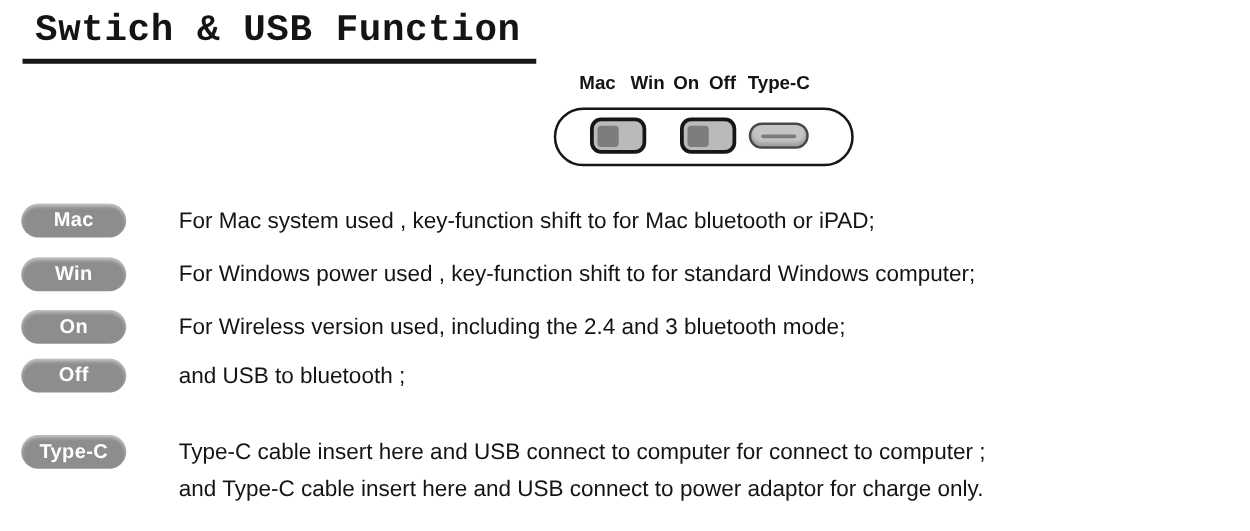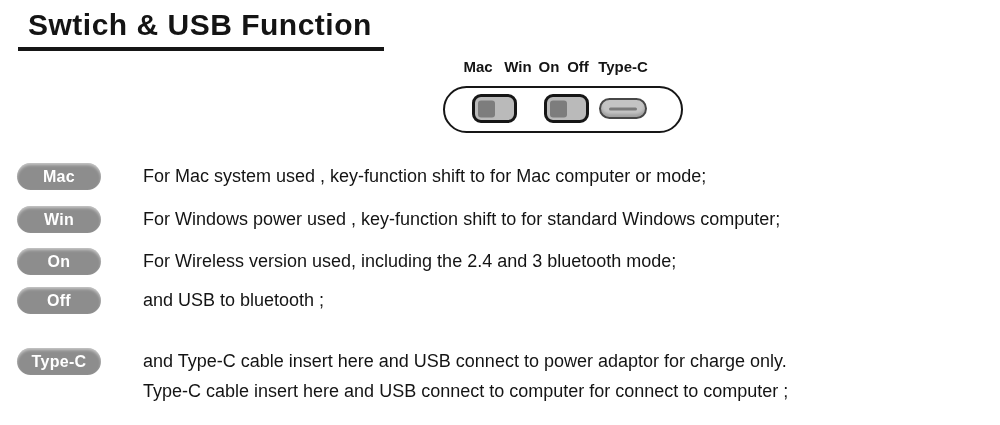--- a/index.html
+++ b/index.html
@@ -9,21 +9,21 @@
     font-family:"Liberation Sans", sans-serif;
   }
 
   
   .title-wrap {
     position:absolute; left:18px; top:6px;
     border-bottom:4px solid #161616;
     padding:2px 12px 5px 10px;
   }
   .title {
-    font-size:30px; font-weight:bold; letter-spacing:0.5px; white-space:nowrap;
+    font-size:30px; font-weight:bold; letter-spacing:0.5px; white-space:nowrap;font-family:Liberation Mono, monospace;
   }
 
   
   .diagram { position:absolute; left:443px; top:58px; width:240px; height:80px; }
   .dlabel {
     position:absolute; top:0; transform:translateX(-50%);
     font-size:15px; font-weight:bold; white-space:nowrap;
   }
   .dlabel.l0 { left:35px; }
   .dlabel.l1 { left:75px; }
@@ -96,21 +96,21 @@
     </div>
     <div class="port">
       <div class="port-line"></div>
     </div>
   </div>
 </div>
 
 <div class="row r0">
   <div class="badge">Mac</div>
   <div class="desc">
-    <div>For Mac system used , key-function shift to for Mac computer or mode;</div>
+    <div>For Mac system used , key-function shift to for Mac bluetooth or iPAD;</div>
     <div></div>
   </div>
 </div>
 
 <div class="row r1">
   <div class="badge">Win</div>
   <div class="desc">
     <div>For Windows power used , key-function shift to for standard Windows computer;</div>
     <div></div>
   </div>
@@ -127,16 +127,16 @@
 <div class="row r3">
   <div class="badge">Off</div>
   <div class="desc">
     <div>and USB to bluetooth ;</div>
   </div>
 </div>
 
 <div class="row r4">
   <div class="badge">Type-C</div>
   <div class="desc">
+    <div>Type-C cable insert here and USB connect to computer for connect to computer ;</div>
     <div>and Type-C cable insert here and USB connect to power adaptor for charge only.</div>
-    <div>Type-C cable insert here and USB connect to computer for connect to computer ;</div>
   </div>
 </div>
 
 </body></html>

